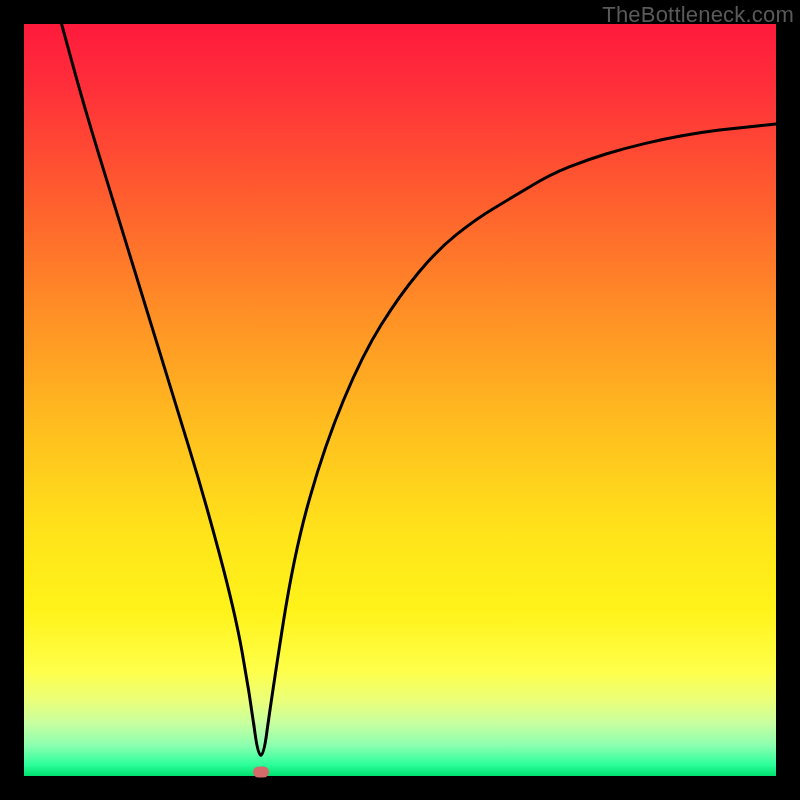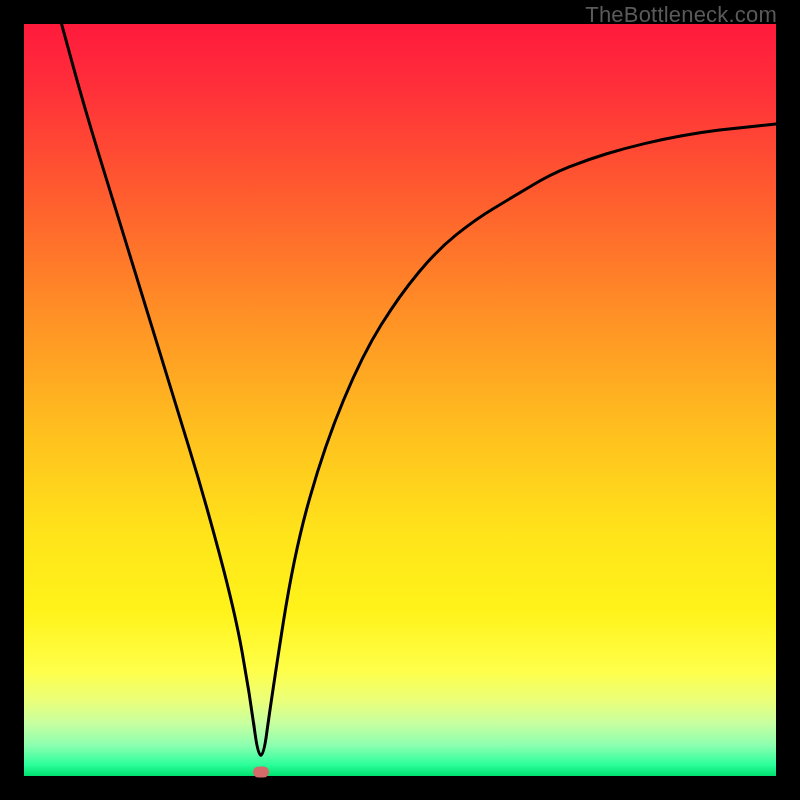--- a/index.html
+++ b/index.html
@@ -37,21 +37,21 @@
       #eaff7a 90%,
       #c7ffa0 93%,
       #8affb0 96%,
       #2bff9a 98.5%,
       #00e070 100%
     );
   }
   .watermark {
     position: absolute;
     top: 2px;
-    right: 23px;
+    right: 6px;
     color: #5a5a5a;
     font-size: 22px;
     font-weight: 500;
     letter-spacing: 0.2px;
     z-index: 10;
     text-align: center;
   }
   svg.curve {
     position: absolute;
     left: 0;

